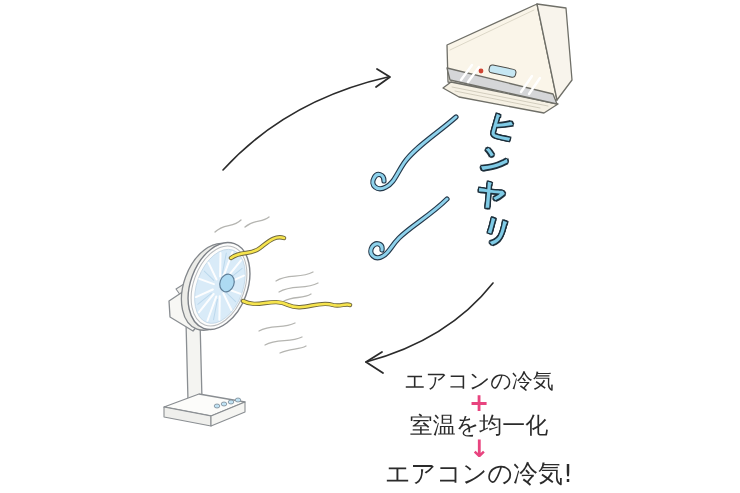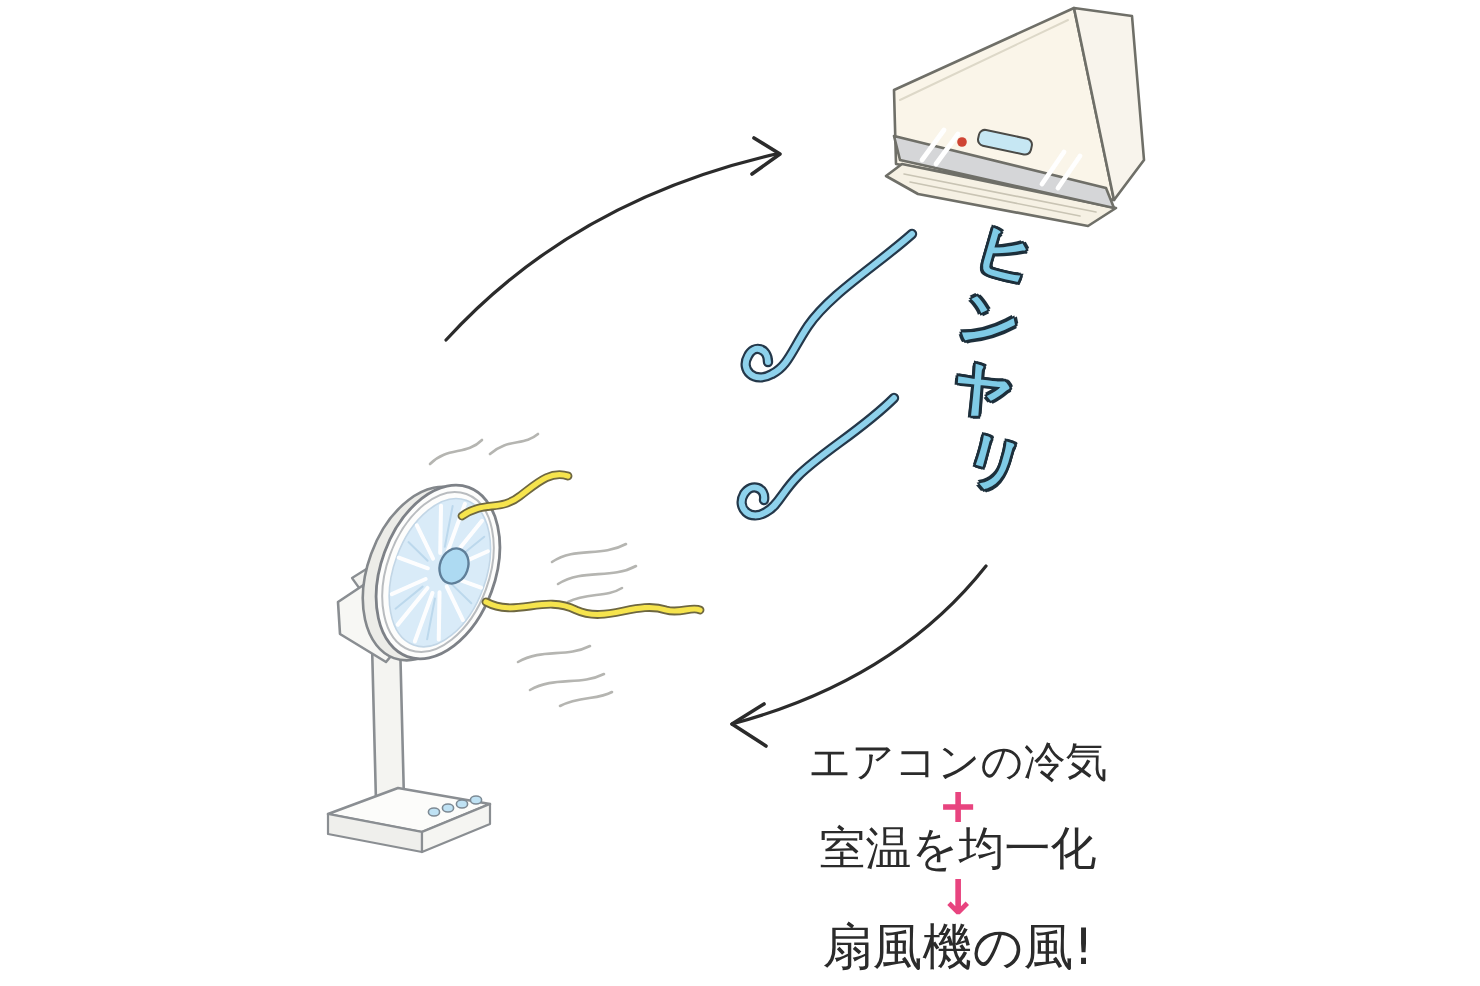--- a/index.html
+++ b/index.html
@@ -147,14 +147,14 @@
   <span class="hchar h1">ン</span>
   <span class="hchar h2">ヤ</span>
   <span class="hchar h3">リ</span>
 </div>
 
 <div class="caption">
   <div class="cap-line l1">エアコンの冷気</div>
   <div class="cap-op">+</div>
   <div class="cap-line l2">室温を均一化</div>
   <div class="cap-op arrow">↓</div>
-  <div class="cap-line l3">扇風機の風!</div>
+  <div class="cap-line l3">エアコンの冷気!</div>
 </div>
 
 </body></html>

